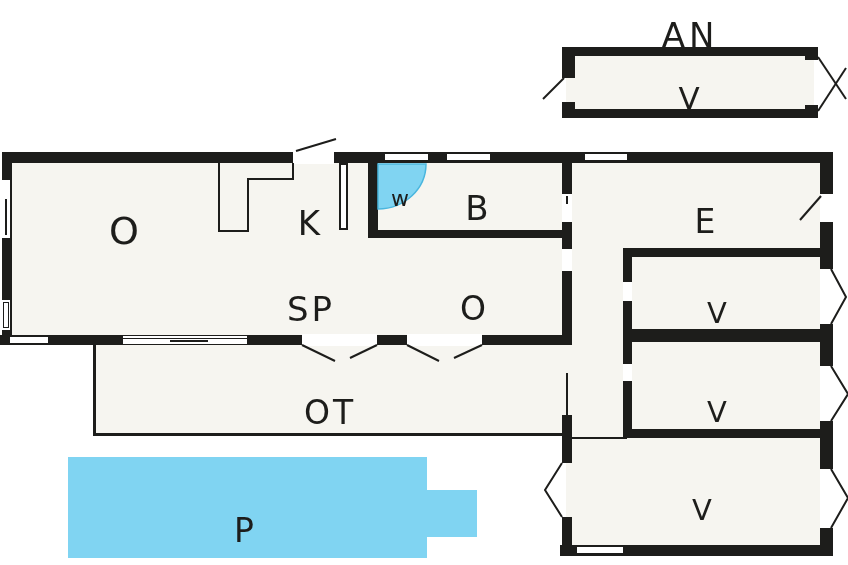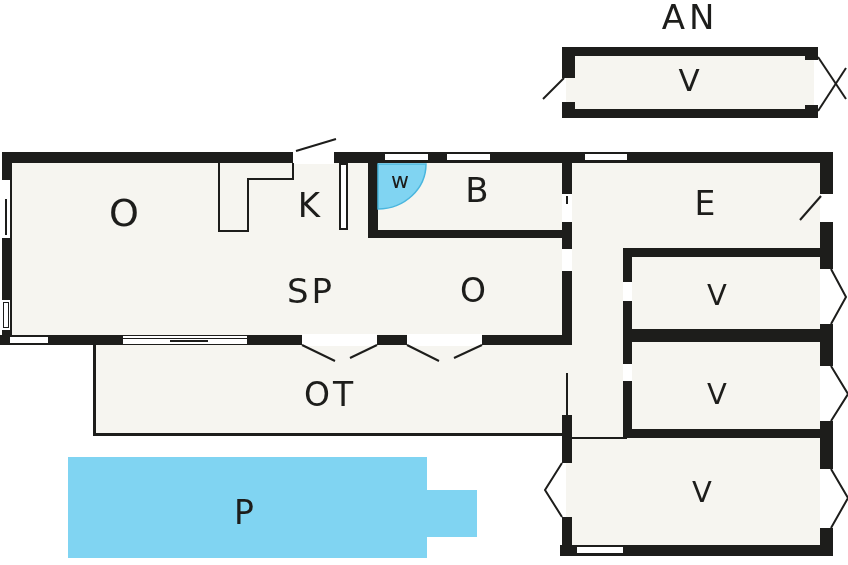--- a/index.html
+++ b/index.html
@@ -8,21 +8,21 @@
     font-family:"DejaVu Sans", "Liberation Sans", sans-serif;
   }
   .floor{position:absolute;background:var(--floor);}
   .wall{position:absolute;background:var(--wall);}
   .thin{position:absolute;background:var(--wall);}
   .slot{position:absolute;background:#ffffff;}
   .outline-wall{position:absolute;background:#ffffff;border:2px solid var(--wall);box-sizing:border-box;}
   .water{position:absolute;background:var(--water);}
   .lbl{
     position:absolute;transform:translate(-50%,-50%);
-    color:var(--text);letter-spacing:2px;line-height:1;white-space:nowrap;
+    color:var(--text);letter-spacing:2px;line-height:1;white-space:nowrap;margin-top:18px;
   }
   svg.anno{position:absolute;left:0;top:0;pointer-events:none;}
   svg.anno line, svg.anno polyline{stroke:var(--wall);stroke-width:2;fill:none;}
 </style>
 </head>
 <body>
 
 <div id="plan">
 
   <div class="floor" style="left:566px;top:51px;width:248px;height:63px;"></div>

